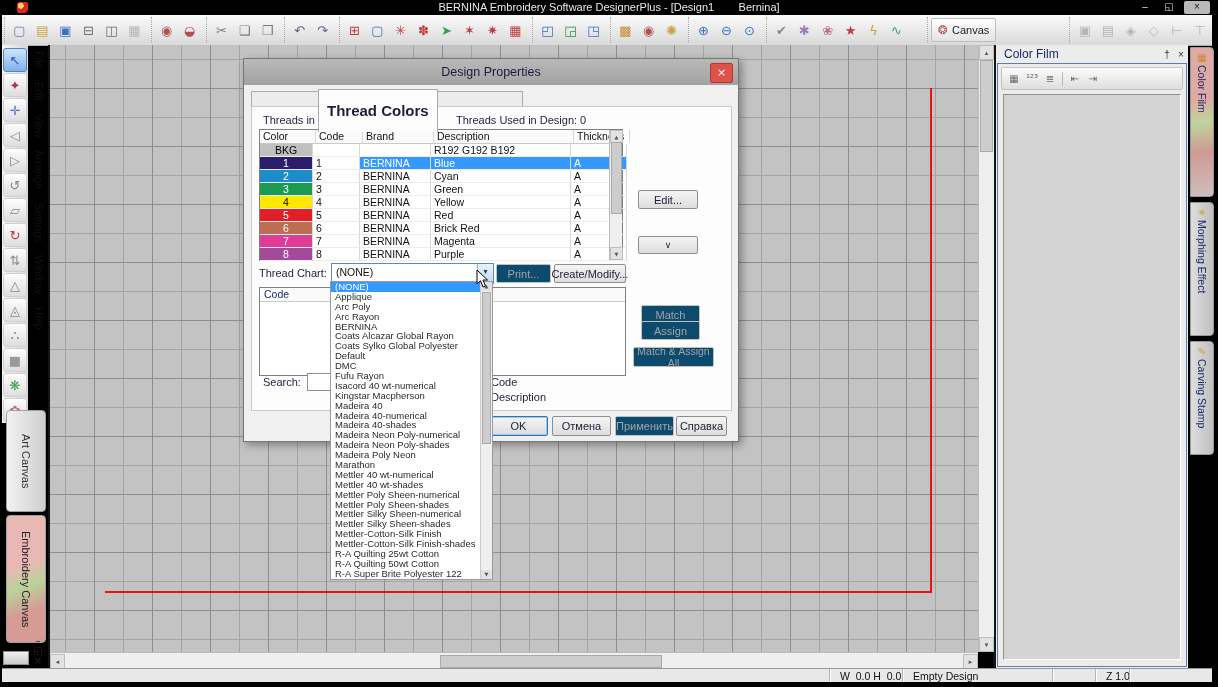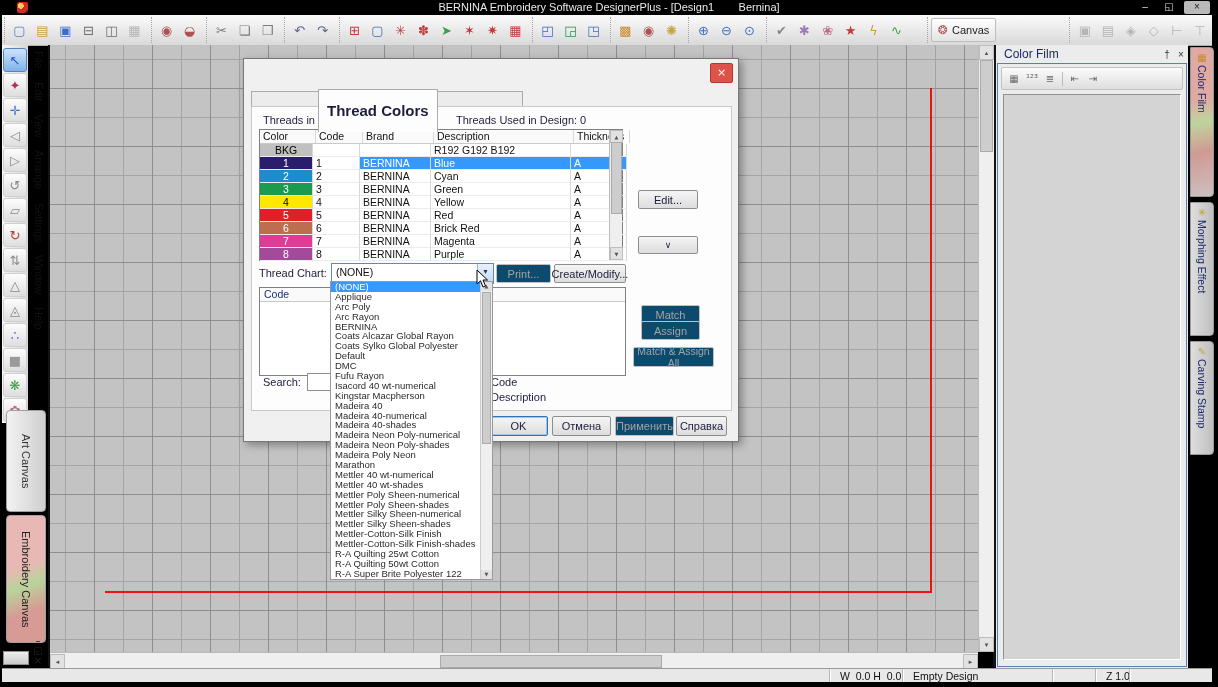--- a/index.html
+++ b/index.html
@@ -435,20 +435,21 @@
     <div class="sb-seg" style="left:1050px;width:42px;"></div>
     <div class="sb-seg" style="left:1093px;width:33px;">Z 1.0</div>
     <div class="sb-seg" style="left:1127px;width:82px;">
       <span>ART Grade: A</span>
       
     </div>
   </div>
   <div class="abs bottom-strip"></div>
 
   <div class="abs dialog">
+    <div class="dlg-title">Design Properties</div>
     <div class="dlg-close g">×</div>
     <div class="dlg-tabs" id="dlg-tabs">
         <div class="dlg-tab">Design</div>
         <div class="dlg-tab active">Thread Colors</div>
         <div class="dlg-tab">Summary</div>
       </div>
     <div class="dlg-page"></div>
 
     <div class="lbl" style="left:19px;top:55px;">Threads in Design:</div>
     <div class="spin" style="left:100px;top:51px;width:36px;height:17px;">56</div>

